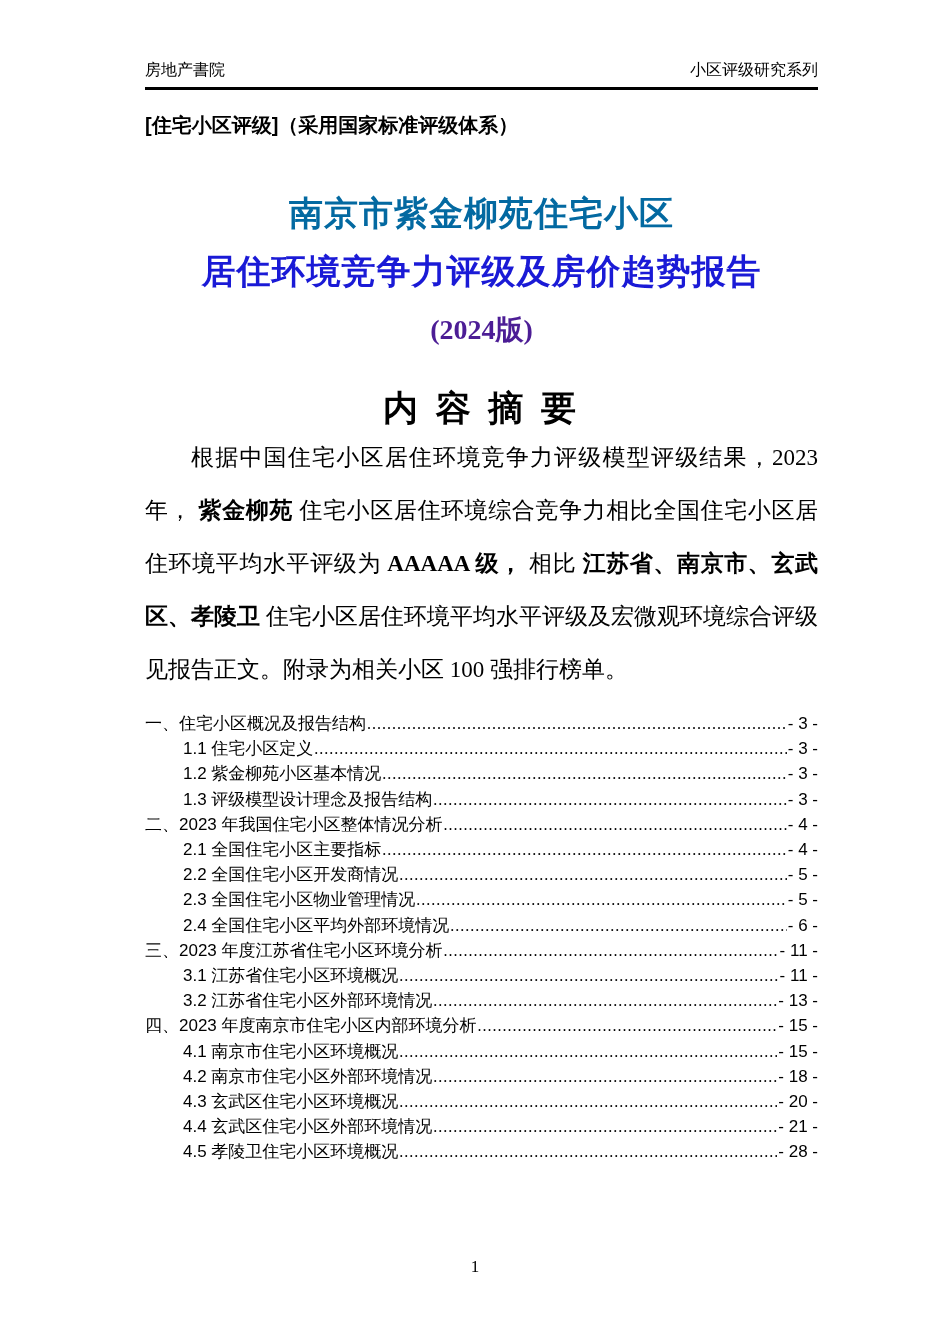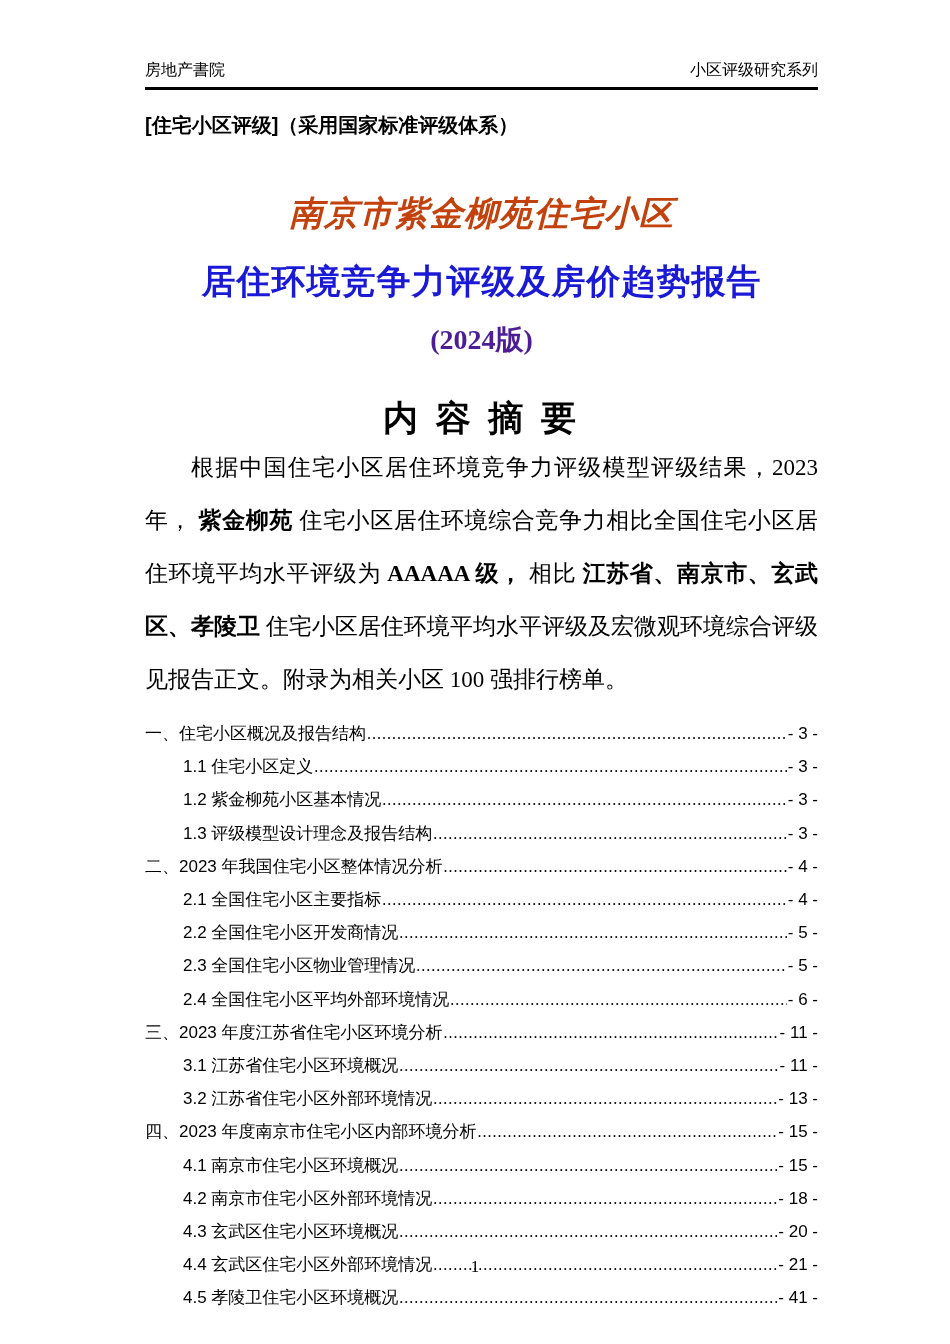--- a/index.html
+++ b/index.html
@@ -43,21 +43,21 @@
   .title-line1 {
     margin-top: 56px;
     text-align: center;
     font-family: "Liberation Serif", "DejaVu Serif", serif;
     font-weight: 700;
     font-size: 34px;
     line-height: 42px;
     letter-spacing: 1px;
   }
   .title-line2 {
-    margin-top: 26px;
+    margin-top: 16px;
     text-align: center;
     font-family: "Liberation Serif", "DejaVu Serif", serif;
     font-weight: 700;
     font-size: 34px;
     line-height: 42px;
     letter-spacing: 1px;
   }
   .edition {
     margin-top: 20px;
     text-align: center;
@@ -97,21 +97,20 @@
   .toc-list {
     margin-top: 15px;
     font-family: "Liberation Sans", "DejaVu Sans", sans-serif;
     font-size: 17px;
     line-height: 25.2px;
   }
   .toc-item {
     display: flex;
     align-items: center;
     cursor: pointer;
-    margin-top: 8px;
   }
   .toc-item.lvl2 { padding-left: 38px; }
   .toc-label { white-space: nowrap; font-weight: 500; }
   .toc-leader {
     flex: 1;
     overflow: hidden;
     white-space: nowrap;
     margin: 0 1px;
   }
   .toc-leader::after {
@@ -139,21 +138,21 @@
   <div class="content">
 
     <div class="runhead">
       <span>房地产書院</span>
       <span>小区评级研究系列</span>
     </div>
     <div class="runhead-rule"></div>
 
     <div class="doc-type">[住宅小区评级]（采用国家标准评级体系）</div>
 
-    <div class="title-line1" style="color: #c2410c; font-style: italic;">南京市紫金柳苑住宅小区</div>
+    <div class="title-line1" style="color: #0369a1;">南京市紫金柳苑住宅小区</div>
     <div class="title-line2" style="color: rgb(26, 26, 214);">居住环境竞争力评级及房价趋势报告</div>
     <div class="edition" style="color: #4c1d95;">(2024版)</div>
 
     <div class="summary-heading">内 容 摘 要</div>
 
     <p class="summary-par">
       
     
         <span>根据中国住宅小区居住环境竞争力评级模型评级结果，2023 年，</span>
       
@@ -271,20 +270,20 @@
 
         <div class="toc-item lvl2">
           <span class="toc-label">4.4 玄武区住宅小区外部环境情况</span>
           <span class="toc-leader"></span>
           <span class="toc-page">- 21 -</span>
         </div>
 
         <div class="toc-item lvl2">
           <span class="toc-label">4.5 孝陵卫住宅小区环境概况</span>
           <span class="toc-leader"></span>
-          <span class="toc-page">- 41 -</span>
+          <span class="toc-page">- 28 -</span>
         </div>
       </div>
 
   </div>
 
   <div class="footer">1</div>
 </div>
 
 </body></html>

